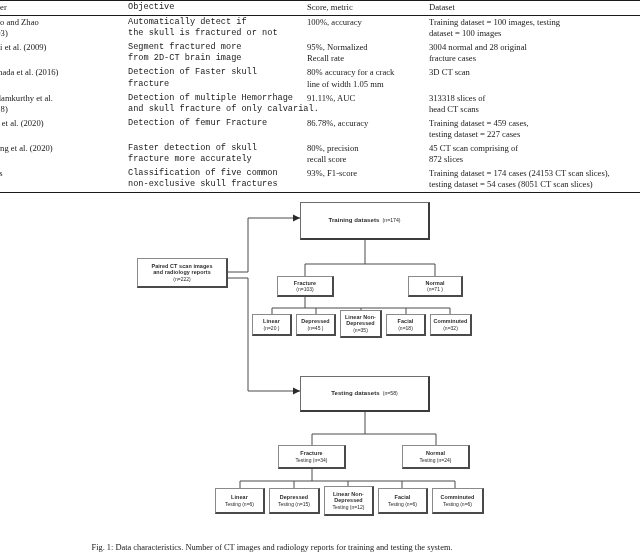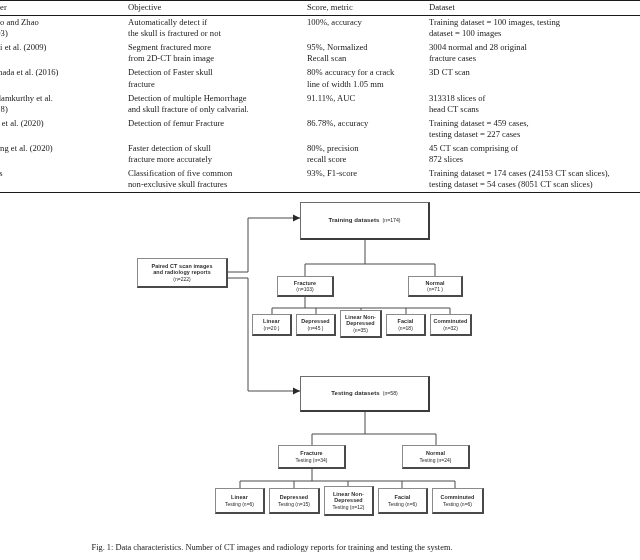--- a/index.html
+++ b/index.html
@@ -11,21 +11,21 @@
   
   .tbl-wrap{position:absolute;left:0;top:0;width:640px;}
   table.paper-table{border-collapse:collapse;width:648px;margin-left:-8px;table-layout:fixed;}
   table.paper-table td{
     vertical-align:top;padding:1px 4px 2px 0;font-size:8.6px;line-height:11.1px;
   }
   .rule-top{border-top:1.6px solid #1a1a1a;}
   .rule-head{border-bottom:0.9px solid #1a1a1a;}
   .rule-bot{border-bottom:1.6px solid #1a1a1a;}
   .c0{width:132px;padding-left:8px;}
-  .c1{width:175px;}
+  .c1{width:175px;font-family:Liberation Mono, monospace;}
   .c2{width:118px;margin-top:40px;}
   .c3{width:223px;}
   .hdr td{padding-top:3px;padding-bottom:2px;}
   .it{}
   .ln{display:block;white-space:nowrap;}
 
   
   .flow{position:absolute;left:0;top:196px;width:640px;height:340px;}
   .flow svg{position:absolute;left:0;top:0;}
   .bx{
@@ -85,21 +85,21 @@
       <tr>
         <td class="c0">
           <span class="ln">aki <span class="it">et al.</span> (2009)</span>
         </td>
         <td class="c1">
           <span class="ln">Segment fractured more</span>
           <span class="ln">from 2D-CT brain image</span>
         </td>
         <td class="c2">
           <span class="ln">95%, Normalized</span>
-          <span class="ln">Recall scan</span>
+          <span class="ln">Recall rate</span>
         </td>
         <td class="c3">
           <span class="ln">3004 normal and 28 original</span>
           <span class="ln">fracture cases</span>
         </td>
       </tr>
 
       <tr>
         <td class="c0">
           <span class="ln">amada <span class="it">et al.</span> (2016)</span>

